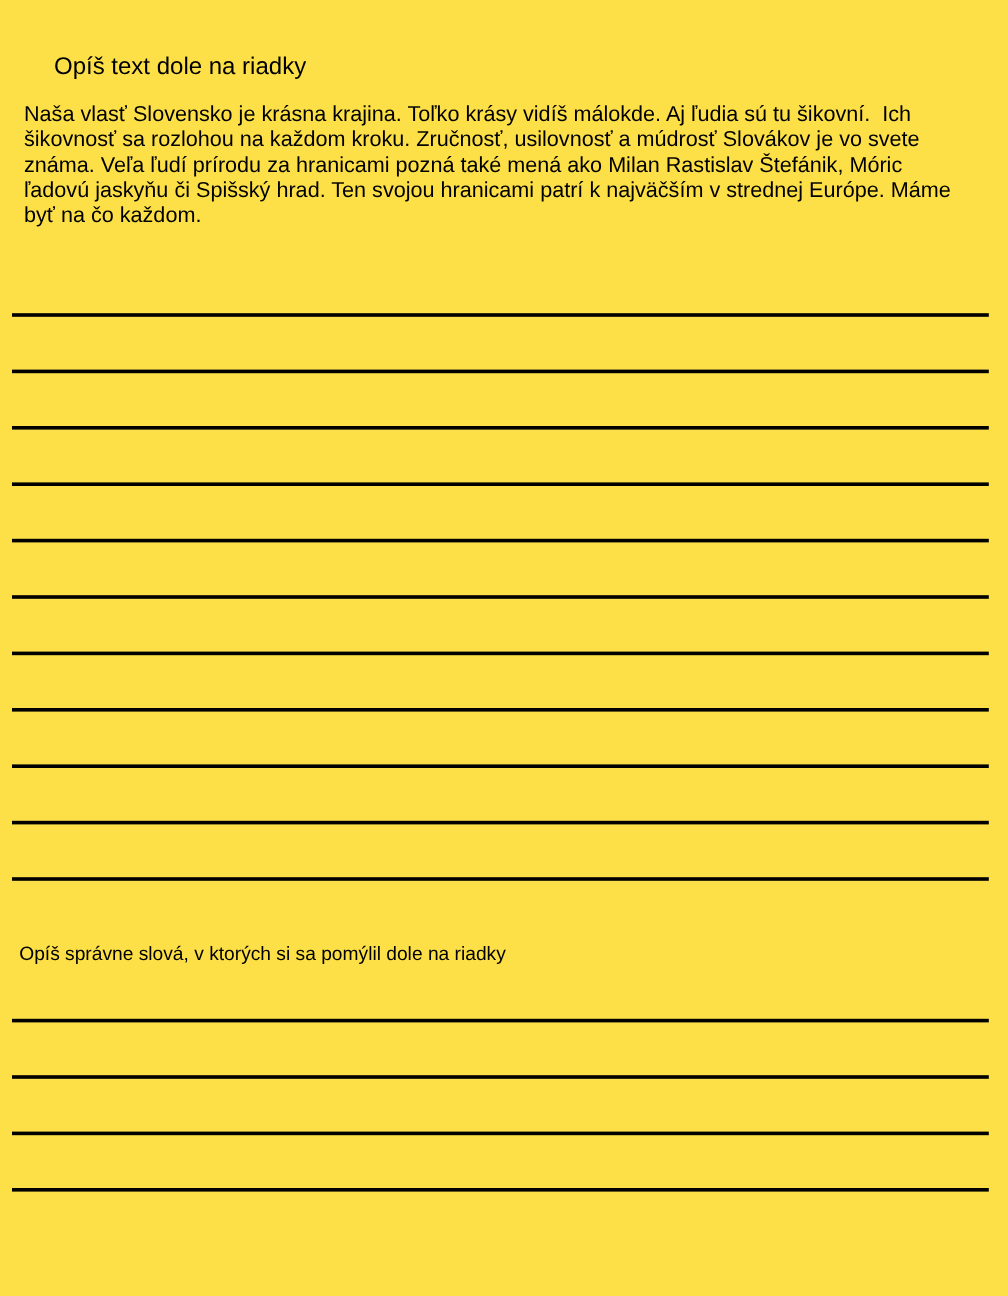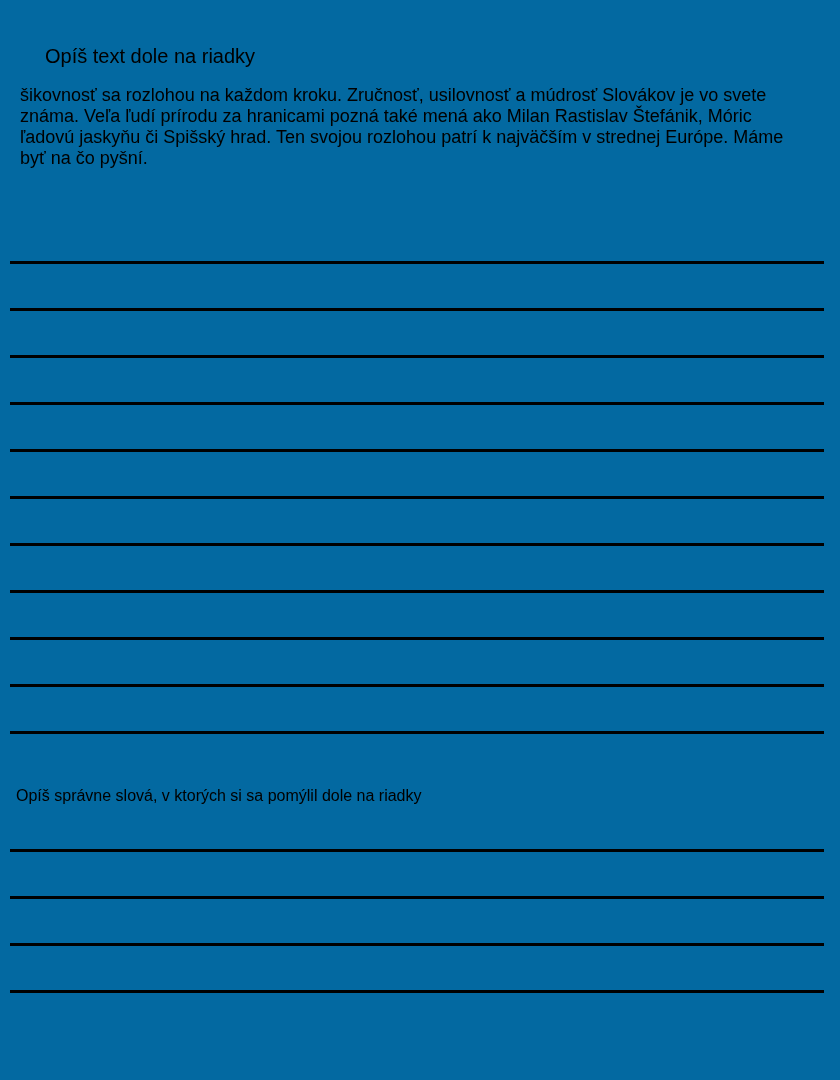--- a/index.html
+++ b/index.html
@@ -4,21 +4,21 @@
 <style>
   html, body {
     margin: 0;
     padding: 0;
     background: #ffffff;
   }
   .page {
     position: relative;
     width: 840px;
     height: 1080px;
-    background: #0369a1;
+    background: #fde047;
     overflow: hidden;
     font-family: "Liberation Sans", "DejaVu Sans", sans-serif;
     color: #000000;
   }
   .doc-title {
     position: absolute;
     left: 45px;
     top: 44px;
     font-size: 20px;
     line-height: 24px;
@@ -61,24 +61,25 @@
   }
 </style>
 </head>
 <body>
 
 <div class="page">
 
   <div class="doc-title">Opíš text dole na riadky</div>
 
   <div class="copy-text">
+    <div class="copy-text-line">Naša vlasť Slovensko je krásna krajina. Toľko krásy vidíš málokde. Aj ľudia sú tu šikovní.  Ich</div>
     <div class="copy-text-line">šikovnosť sa rozlohou na každom kroku. Zručnosť, usilovnosť a múdrosť Slovákov je vo svete</div>
     <div class="copy-text-line">známa. Veľa ľudí prírodu za hranicami pozná také mená ako Milan Rastislav Štefánik, Móric</div>
-    <div class="copy-text-line">ľadovú jaskyňu či Spišský hrad. Ten svojou rozlohou patrí k najväčším v strednej Európe. Máme</div>
-    <div class="copy-text-line">byť na čo pyšní.</div>
+    <div class="copy-text-line">ľadovú jaskyňu či Spišský hrad. Ten svojou hranicami patrí k najväčším v strednej Európe. Máme</div>
+    <div class="copy-text-line">byť na čo každom.</div>
   </div>
 
   <div class="lines-block lines-block-1">
     <div class="rule"></div>
     <div class="rule"></div>
     <div class="rule"></div>
     <div class="rule"></div>
     <div class="rule"></div>
     <div class="rule"></div>
     <div class="rule"></div>

